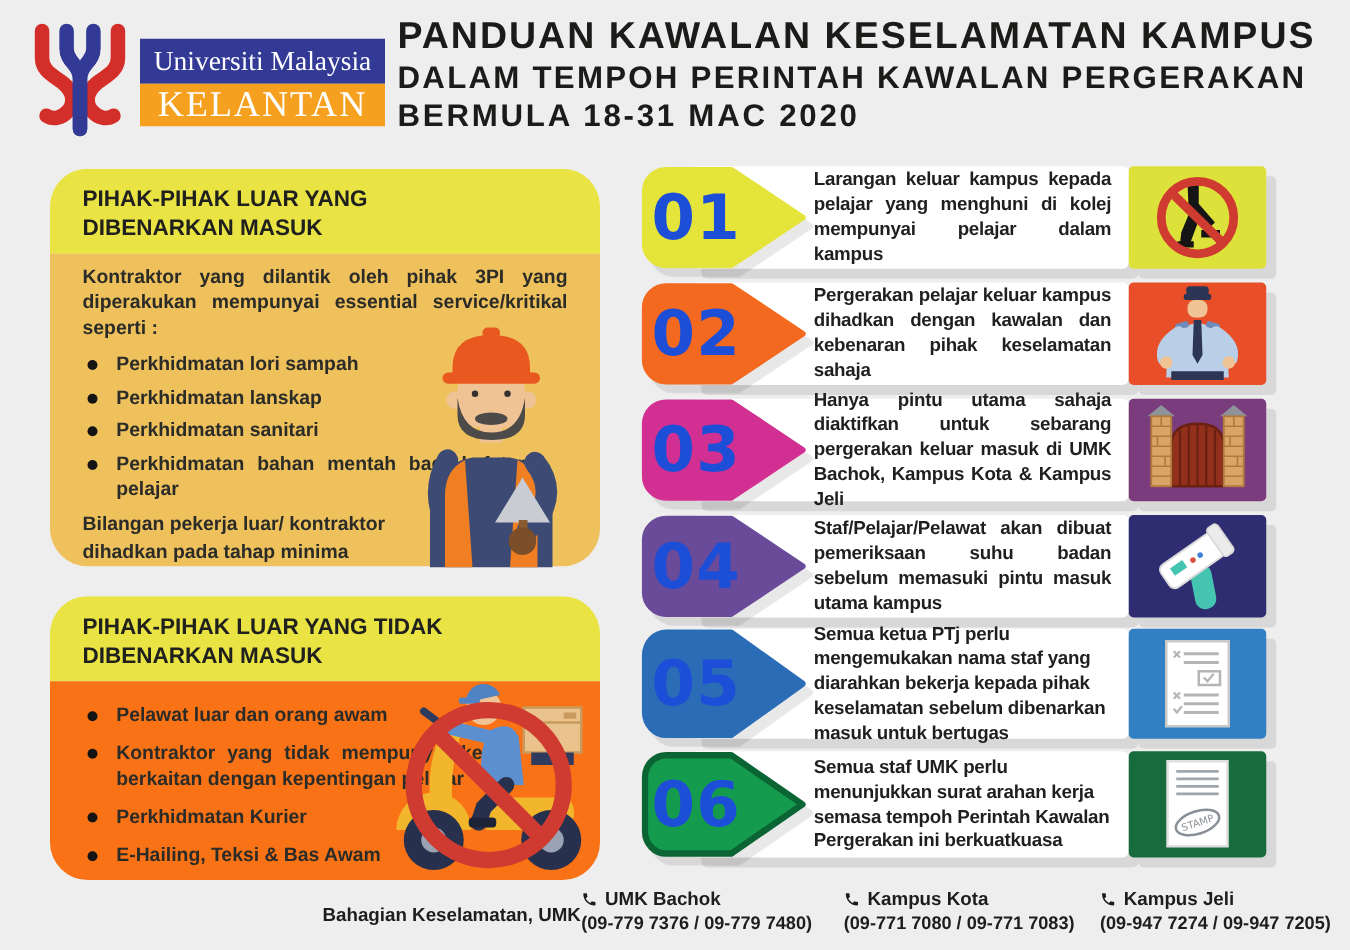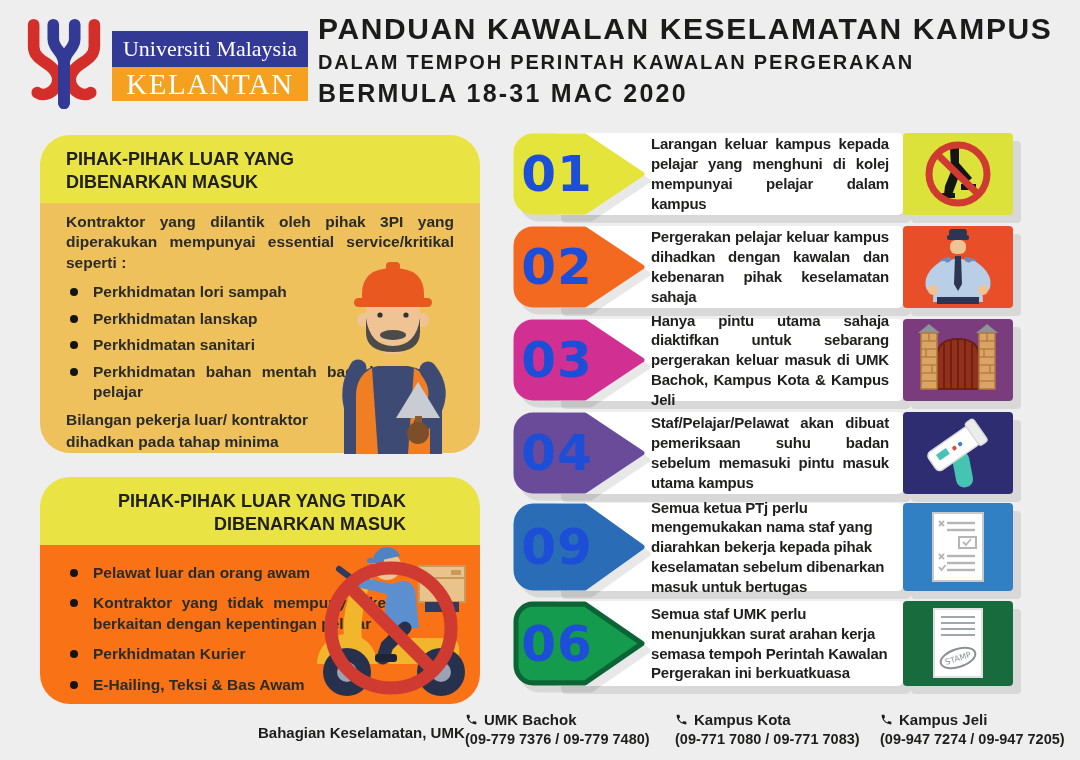--- a/index.html
+++ b/index.html
@@ -7,21 +7,21 @@
           font-family:"Liberation Sans",sans-serif;color:#1d1d1b;}
   
   .logo{position:absolute;left:16px;top:14px;width:96px;height:100px;}
   .unibox{position:absolute;left:112px;top:31px;width:196px;height:70px;display:flex;flex-direction:column;}
   .uni-top{height:36px;display:flex;align-items:center;justify-content:center;
            font-family:"Liberation Serif",serif;color:#fff;font-size:22px;}
   .uni-bottom{height:34px;display:flex;align-items:center;justify-content:center;
            font-family:"Liberation Serif",serif;color:#fff;font-size:29px;letter-spacing:1.5px;}
   .title{position:absolute;left:318px;top:10px;font-weight:bold;color:#1b1b19;}
   .t1{font-size:30px;line-height:37px;letter-spacing:1.6px;}
-  .t2{font-size:20px;line-height:31px;letter-spacing:1.8px;}
+  .t2{font-size:25px;line-height:31px;letter-spacing:1.8px;}
   .t3{font-size:25px;line-height:31px;letter-spacing:2.2px;}
   
   .panel{position:absolute;left:40px;width:440px;border-radius:30px;overflow:hidden;}
   #panel1{top:135px;height:318px;}
   #panel2{top:477px;height:227px;}
   .panel-head{padding:13px 26px 9px;font-size:18px;font-weight:bold;line-height:23px;color:#20201e;}
   #panel1 .panel-head div{max-width:280px;}
   #panel2 .panel-head div{max-width:340px;}
   .panel-body{padding:9px 26px 10px;font-size:15.5px;line-height:1.32;font-weight:bold;color:#2b2b27;}
   .intro{margin:0;text-align:justify;}
@@ -110,21 +110,21 @@
     <path d="M56,44 v-6 q0,-26 31,-26 q31,0 31,26 v6 z" fill="#e8581f"></path>
     <rect x="48" y="42" width="78" height="9" rx="4.5" fill="#e8581f"></rect>
     <rect x="80" y="6" width="14" height="9" rx="4" fill="#e8581f"></rect>
     <path d="M122,114 q16,20 4,42 l-10,12" stroke="#3d4b74" stroke-width="17" fill="none" stroke-linecap="round"></path>
     <polygon points="112,126 90,162 134,162" fill="#c9ccd3"></polygon>
     <rect x="109" y="160" width="7" height="10" fill="#8a5a30"></rect>
     <circle cx="112" cy="177" r="11" fill="#7c4f28"></circle>
   </svg>
 
   <div class="panel" id="panel2">
-    <div class="panel-head" style="background-color: rgb(233, 228, 67); text-align: right;">
+    <div class="panel-head" style="background-color: rgb(233, 228, 67);">
       <div>PIHAK-PIHAK LUAR YANG TIDAK DIBENARKAN MASUK</div>
     </div>
     <div class="panel-body" style="background-color: #f97316;">
       <ul>
         <li><span>Pelawat luar dan orang awam</span></li>
         <li><span>Kontraktor yang tidak mempunyai kerja berkaitan dengan kepentingan pelajar</span></li>
         <li><span>Perkhidmatan Kurier</span></li>
         <li><span>E-Hailing, Teksi &amp; Bas Awam</span></li>
       </ul>
     </div>
@@ -289,21 +289,21 @@
         <rect x="56" y="34" width="17" height="11" fill="none" stroke="#b5b5b5" stroke-width="2"></rect>
         <path d="M60,39 l3,3 5,-6" stroke="#b5b5b5" stroke-width="1.8" fill="none"></path>
         <path d="M36,18 l5,5 m0,-5 l-5,5" stroke="#b5b5b5" stroke-width="1.8"></path>
         <path d="M36,51 l5,5 m0,-5 l-5,5" stroke="#b5b5b5" stroke-width="1.8"></path>
         <path d="M36,64 l2.5,3 4,-5" stroke="#b5b5b5" stroke-width="1.8" fill="none"></path>
       </svg>
     </div>
     <svg class="arrow" viewBox="0 0 132 82" preserveAspectRatio="none">
       <path d="M20,3 H72 L129,41 L72,79 H20 A17,17 0 0 1 3,62 V20 A17,17 0 0 1 20,3 Z" stroke-width="5" stroke-linejoin="round" stroke="#2a6cb5" fill="#2a6cb5"></path>
     </svg>
-    <div class="num">09</div>
+    <div class="num">05</div>
   </div>
 
   <div class="band" style="top:601px;height:85px">
     <div class="textbox">
         <p>Semua staf UMK perlu menunjukkan surat arahan kerja semasa tempoh Perintah Kawalan Pergerakan ini berkuatkuasa</p>
       </div>
     <div class="iconbox" style="background-color: rgb(24, 107, 61);">
       <svg width="110" height="85" viewBox="0 0 110 85">
         <rect x="31" y="8" width="48" height="68" fill="#ffffff" stroke="#e0e0e0" stroke-width="2"></rect>
         <g stroke="#9fa6ad" stroke-width="2.2">

